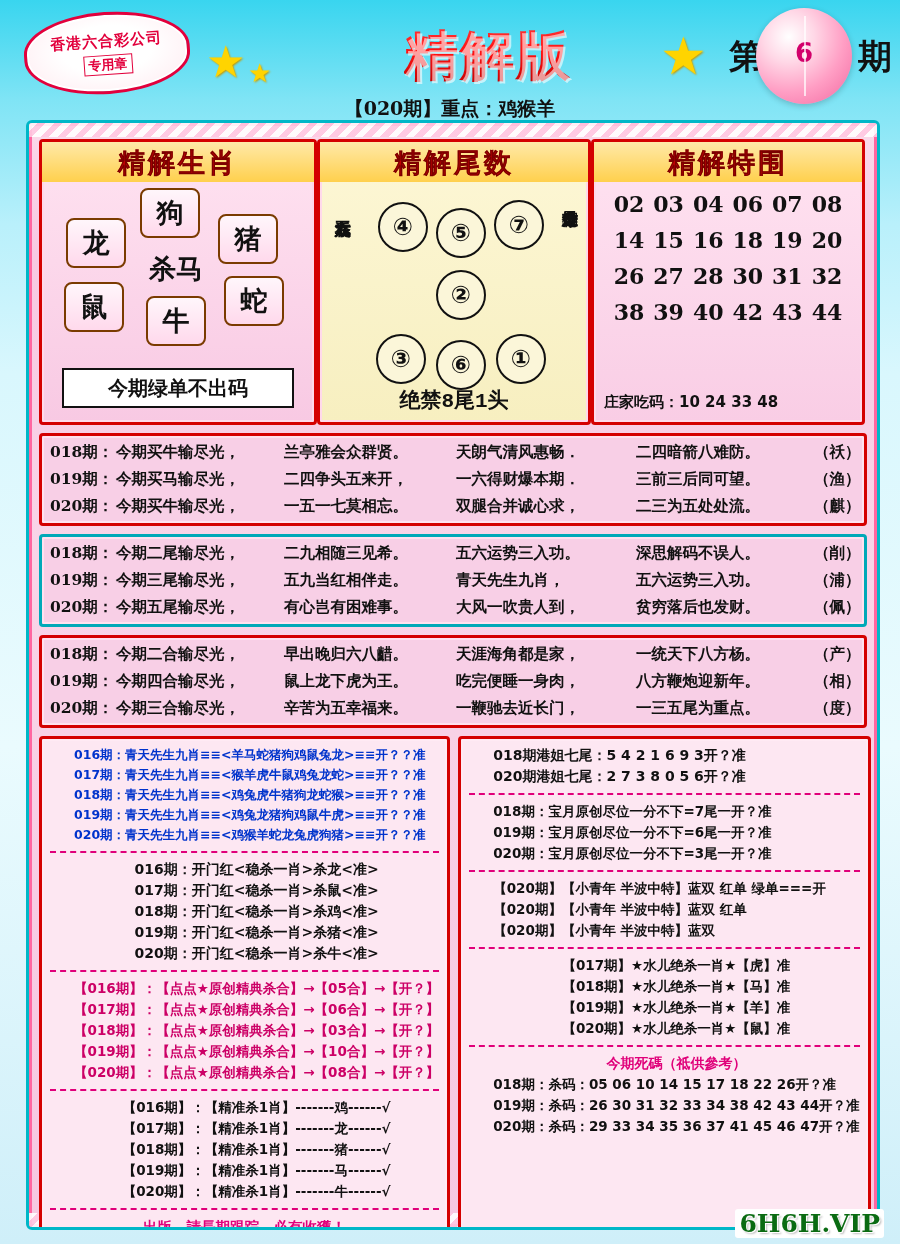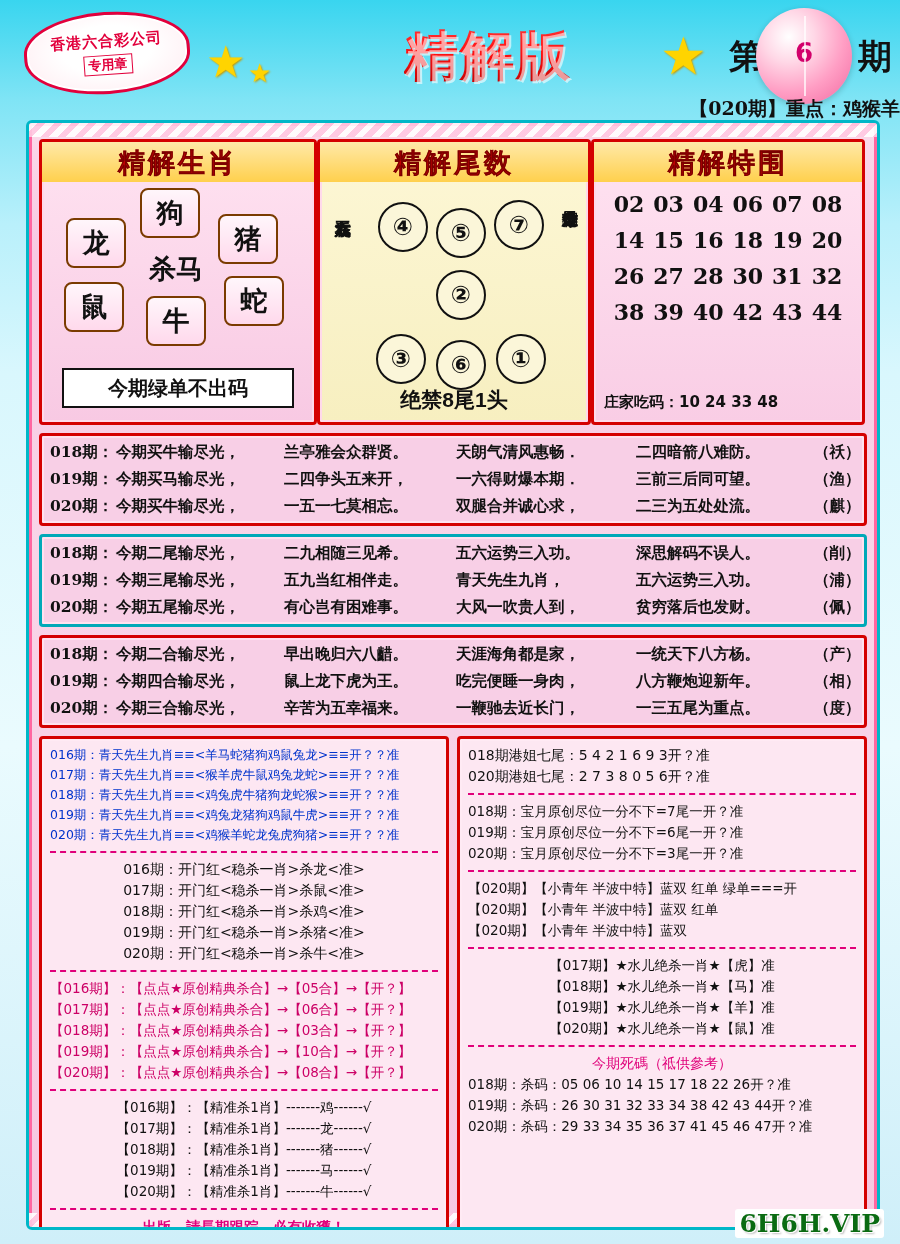--- a/index.html
+++ b/index.html
@@ -48,21 +48,21 @@
     position:absolute;right:48px;top:8px;width:96px;height:96px;border-radius:50%;
     background:radial-gradient(circle at 34% 30%,#ffffff 0%,#ffd7e6 28%,#ff9ec4 60%,#f2679f 100%);
     box-shadow:0 2px 6px rgba(0,0,0,.2);
   }
   .ball:after{
     content:"";position:absolute;left:50%;top:8px;width:2px;height:80px;background:rgba(255,255,255,.7);
   }
   .ball .num{position:absolute;left:0;right:0;top:30px;text-align:center;font-size:26px;color:#d2006b;font-weight:bold;}
 
   .subtitle{
-    position:absolute;left:0;right:0;top:96px;text-align:right;
+    position:absolute;left:0;right:0;top:96px;text-align:center;
     font-size:19px;font-weight:bold;color:#111;
     font-family:"DejaVu Serif","Liberation Serif",serif;
   }
 
   
   .frame{
     position:absolute;left:26px;top:120px;width:848px;height:1104px;
     background:linear-gradient(180deg,#fbd9ea 0%,#f7c9e2 12%,#f9d5e8 40%,#f7cde4 70%,#f6c8e1 100%);
     border:3px solid #00b7c8;border-radius:6px;
     box-shadow:0 0 0 3px #ff66a0 inset;
@@ -118,21 +118,21 @@
     font-size:24px;font-weight:bold;color:#111;
   }
   .vtext{
     position:absolute;font-size:16px;font-weight:bold;color:#111;line-height:1.05;
     writing-mode:vertical-rl;text-orientation:upright;
     font-family:"DejaVu Serif","Liberation Serif",serif;
   }
   .bottomline{
     position:absolute;left:0;right:0;bottom:8px;text-align:center;
     font-size:21px;font-weight:bold;color:#111;
-    font-family:Liberation Sans, sans-serif;
+    font-family:Liberation Mono, monospace;
   }
 
   .numgrid{position:absolute;left:8px;right:8px;top:44px;}
   .numrow{display:flex;justify-content:space-between;padding:5px 10px;}
   .numrow span{font-size:22px;font-weight:bold;color:#111;width:34px;text-align:center;
     font-family:"DejaVu Serif","Liberation Serif",serif;}
   .eat{position:absolute;left:10px;right:6px;bottom:10px;font-size:15px;font-weight:bold;color:#111;}
 
   
   .verse{
@@ -153,21 +153,21 @@
   .vline .c.c3{flex:0 0 180px;}
   .vline .c.c4{flex:1;}
   .vline .end{width:42px;text-align:right;flex:none;}
 
   
   .cols{display:flex;gap:8px;margin-top:8px;}
   .col{border:3px solid #d40000;border-radius:4px;background:#fde7f2;box-shadow:0 0 0 2px #ffeaf4 inset;}
   .colL{width:404px;padding:6px 6px;}
   .colR{width:404px;padding:6px 6px;}
   .dash{border-top:2px dashed #e0007a;margin:6px 2px;}
-  .ln{font-size:12.5px;color:#111;padding:1.5px 2px;white-space:nowrap;font-weight:normal;}
+  .ln{font-size:12.5px;color:#111;padding:1.5px 2px;white-space:nowrap;font-weight:bold;margin-left:24px;}
   .ln.blue{color:#0033cc;}
   .ln.mag{color:#cc0066;}
   .ln.pink{color:#e0007a;}
   .ln.dark{color:#111;}
   .ln.c{text-align:center;}
   .ln15{font-size:14px;}
   .ln14{font-size:13.5px;}
 
   .footer{
     margin-top:8px;text-align:center;font-size:14.5px;font-weight:bold;color:#e0007a;

